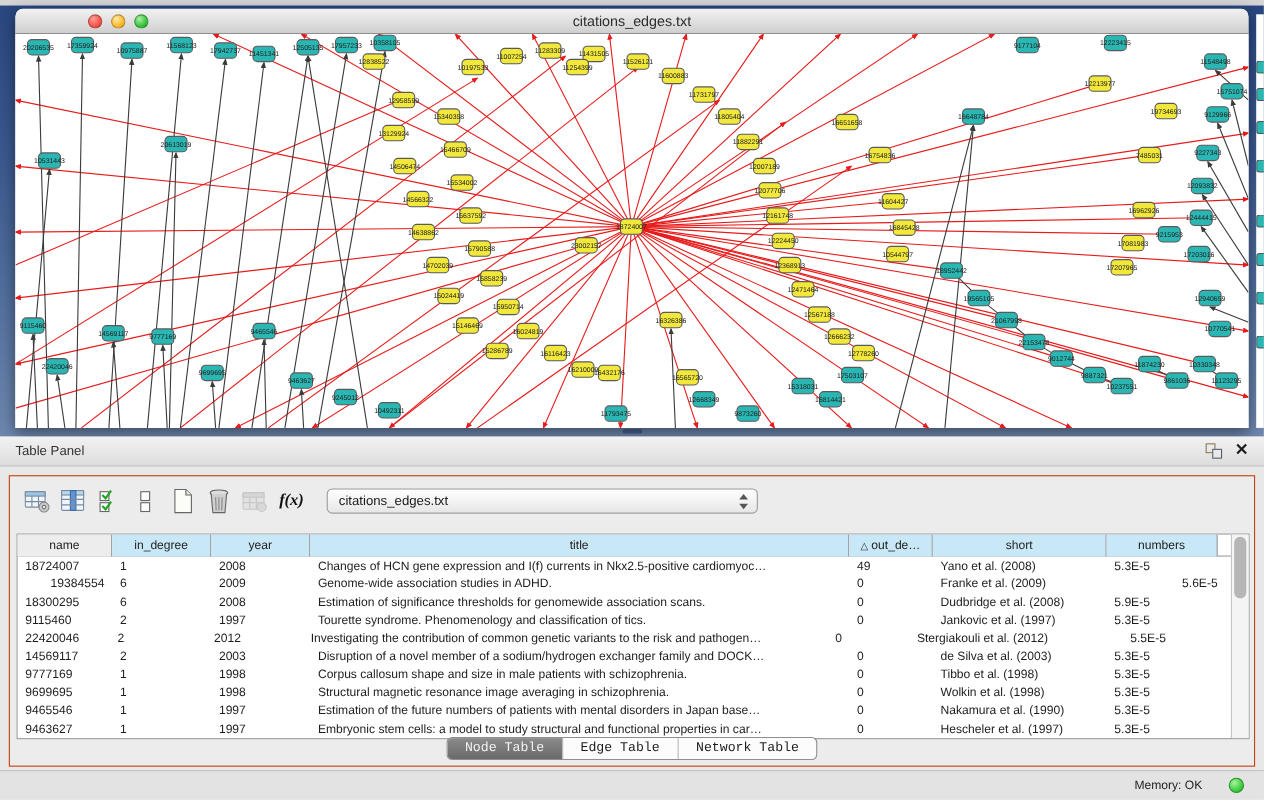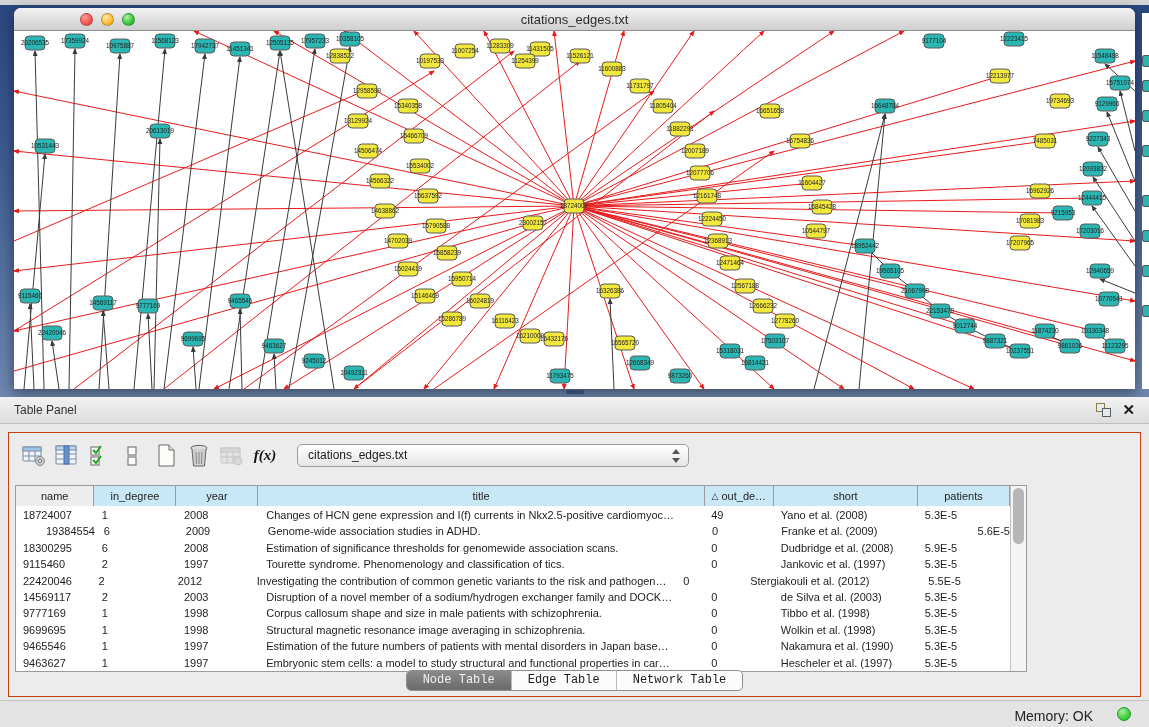--- a/index.html
+++ b/index.html
@@ -44,41 +44,41 @@
   .tb-btn { width:30px; height:30px; margin-right:3px; display:flex; align-items:center; justify-content:center; cursor:pointer; }
   .tb-btn svg { display:block; }
   .fx { font-family:"Liberation Serif", serif; font-style:italic; font-weight:bold; font-size:15px; color:#111; }
   .net-select { margin-left:14px; width:392px; height:23px; border:1px solid #9d9d9d; border-radius:5px;
                 background:linear-gradient(180deg,#ffffff,#e6e6e6); position:relative;
                 font-size:12px; color:#1a1a1a; line-height:21px; padding-left:10px; cursor:pointer; }
   .sel-arrows { position:absolute; right:8px; top:4px; width:9px; height:14px; }
   .sel-arrows .up { position:absolute; top:0; left:1px; width:0; height:0; border-left:4px solid transparent; border-right:4px solid transparent; border-bottom:5px solid #555; }
   .sel-arrows .dn { position:absolute; bottom:0; left:1px; width:0; height:0; border-left:4px solid transparent; border-right:4px solid transparent; border-top:5px solid #555; }
 
-  .table-wrap { position:absolute; left:6px; top:52px; width:1012px; height:187px; background:#fff; border:1px solid #9b9b9b; }
+  .table-wrap { position:absolute; left:6px; top:52px; width:1121px; height:187px; background:#fff; border:1px solid #9b9b9b; }
   .thead { position:absolute; left:0; top:0; right:16px; height:20px; display:flex; border-bottom:1px solid #9b9b9b; }
   .th { height:20px; border-right:1px solid #9b9b9b; background:#c9e8f7; font-size:11px; color:#222;
         display:flex; align-items:center; justify-content:center; cursor:pointer; overflow:hidden; white-space:nowrap; }
   .th.plain { background:#ededed; }
   .sort-mark { font-size:9px; margin-right:3px; color:#222; }
   .tbody { position:absolute; left:0; top:21px; right:16px; bottom:0; overflow:hidden; }
   .trow { display:flex; height:16.4px; cursor:default; }
   .td { font-size:11px; color:#1d1d1d; padding-left:7px; white-space:nowrap; overflow:hidden; line-height:16.4px; }
   .vscroll { position:absolute; right:0; top:0; bottom:0; width:16px; background:#f4f4f4; border-left:1px solid #c4c4c4; }
   .vthumb { position:absolute; left:2px; top:2px; width:11px; height:56px; border-radius:6px; background:#b6b6b6; cursor:pointer; }
 
   .tabs-row { position:absolute; left:0; bottom:4px; width:100%; height:24px; display:flex; justify-content:center; align-items:center;font-family:Liberation Mono, monospace; }
   .segmented { display:flex; height:21px; border:1px solid #8f8f8f; border-radius:5px; overflow:hidden; background:#fcfcfc; }
   .segment { padding:0 16px; font-size:12px; color:#1c1c1c; line-height:19px; cursor:pointer; border-right:1px solid #b9b9b9; }
   .segment:last-child { border-right:none; }
   .segment.selected { background:linear-gradient(180deg,#8b8b8b,#6a6a6a); color:#f2f2f2; }
 
   
   .status-bar { position:absolute; left:0; top:700px; width:1149px; height:27px; background:#e3e3e3; border-top:1px solid #c3c3c3; }
-  .mem-label { position:absolute; right:56px; top:7px; font-size:14px; color:#222;margin-left:12px; }
+  .mem-label { position:absolute; right:56px; top:7px; font-size:11px; color:#222;margin-left:12px; }
   .mem-dot { position:absolute; right:18px; top:6px; width:14px; height:14px; border-radius:50%;
              background:radial-gradient(circle at 35% 30%, #a8f0a0, #3ecf3e 60%, #27a827); border:1px solid #2b8f2b; cursor:pointer; }
 </style>
 </head>
 <body>
 
 <div class="screen">
 
   <div class="top-strip"></div>
 
@@ -726,21 +726,21 @@
               <span>title</span>
             </div>
             <div class="th" style="width: 76px;">
               <span class="sort-mark">△</span>
               <span>out_de…</span>
             </div>
             <div class="th" style="width: 158px;">
               <span>short</span>
             </div>
             <div class="th" style="width: 101px;">
-              <span>patients</span>
+              <span>numbers</span>
             </div>
           </div>
         <div class="tbody" id="tbody">
             <div class="trow">
               <div class="td" style="width: 86px;">18724007</div>
               <div class="td" style="width: 90px;">1</div>
               <div class="td" style="width: 90px;">2008</div>
               <div class="td" style="width: 490px;">Changes of HCN gene expression and I(f) currents in Nkx2.5-positive cardiomyoc…</div>
               <div class="td" style="width: 76px;">49</div>
               <div class="td" style="width: 158px;">Yano et al. (2008)</div>

